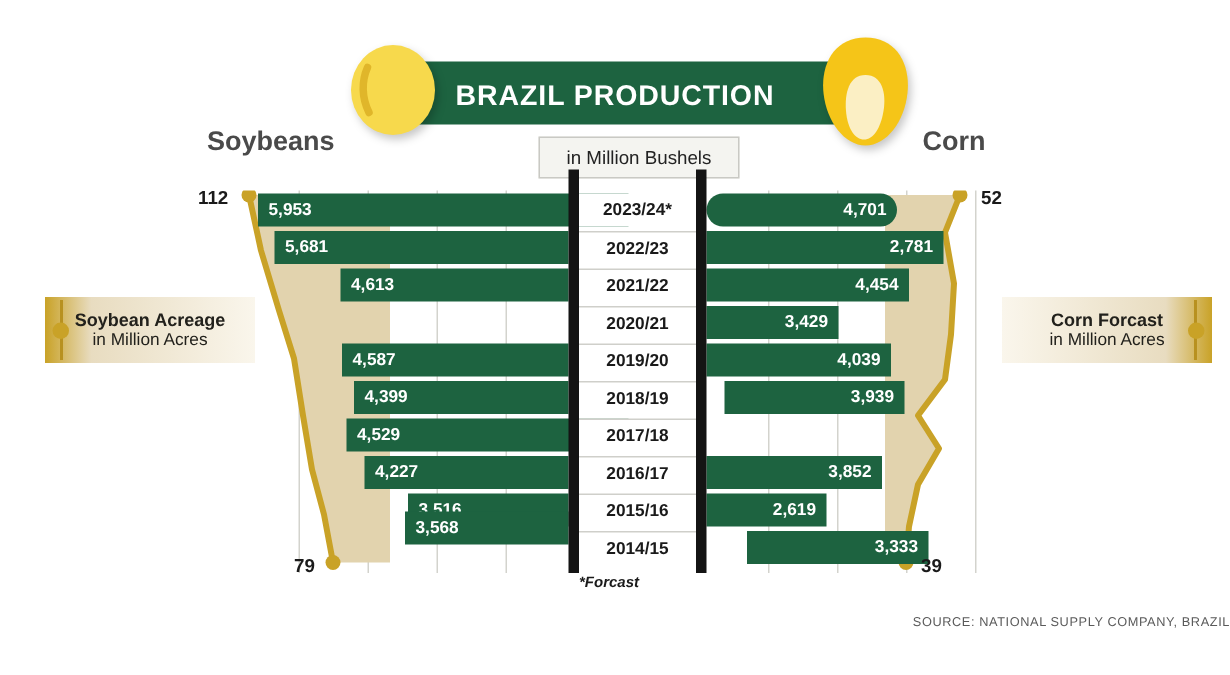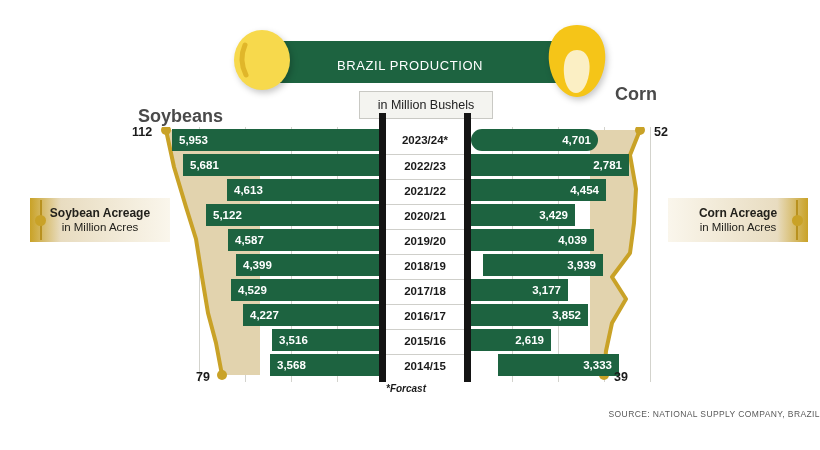--- a/index.html
+++ b/index.html
@@ -12,35 +12,35 @@
   #stage{position:relative;width:820px;height:450px;}
 
   
   .banner{
     position:absolute;left:255px;top:41px;width:310px;height:42px;
     background:#1d6340;z-index:3;
   }
   .banner-title{
     position:absolute;left:0;top:0;width:310px;height:48px;
     display:flex;align-items:center;justify-content:center;
-    color:#ffffff;font-size:13px;font-weight:normal;letter-spacing:.6px;
+    color:#ffffff;font-size:19px;font-weight:bold;letter-spacing:.6px;
   }
   .soybean-ico{
     position:absolute;left:232px;top:29px;width:60px;height:62px;z-index:4;
     filter:drop-shadow(2px 3px 3px rgba(0,0,0,.22));
   }
   .corn-ico{
     position:absolute;left:546px;top:24px;width:62px;height:74px;z-index:4;
     filter:drop-shadow(2px 3px 3px rgba(0,0,0,.22));
   }
 
   .side-head{
     position:absolute;top:84px;font-size:18px;font-weight:bold;color:#4a4a4a;
   }
-  .side-head.left{left:138px;margin-top:22px;}
+  .side-head.left{left:138px;}
   .side-head.right{left:615px;}
 
   .units-box{
     position:absolute;left:359px;top:91px;width:132px;height:26px;
     background:#f4f4f0;border:1px solid #c9c9c4;z-index:5;
     display:flex;align-items:center;justify-content:center;
     font-size:12.5px;color:#222;
   }
 
   
@@ -162,62 +162,56 @@
 
     <div class="bar left" style="top:2px;  left:172px; width:247px;">
         <span class="val">5,953</span>
       </div>
     <div class="bar left" style="top:27px; left:183px; width:196px;">
         <span class="val">5,681</span>
       </div>
     <div class="bar left" style="top:52px; left:227px; width:152px;">
         <span class="val">4,613</span>
       </div>
-    <div class="bar left" style="top:77px; left:206px; width:173px;">
-        <span class="val">5,122</span>
-      </div>
     <div class="bar left" style="top:102px;left:228px; width:151px;">
         <span class="val">4,587</span>
       </div>
     <div class="bar left" style="top:127px;left:236px; width:143px;">
         <span class="val">4,399</span>
       </div>
     <div class="bar left" style="top:152px;left:231px; width:148px;padding-left:40px;">
         <span class="val">4,529</span>
       </div>
     <div class="bar left" style="top:177px;left:243px; width:136px;">
         <span class="val">4,227</span>
       </div>
     <div class="bar left" style="top:202px;left:272px; width:107px;">
         <span class="val">3,516</span>
       </div>
-    <div class="bar left" style="top:227px;left:270px; width:109px;">
+    <div class="bar left" style="top:214px;left:270px; width:109px;">
         <span class="val">3,568</span>
       </div>
 
     <div class="bar right" style="top:2px;  left:471px; width:127px;border-radius:11px;">
         <span class="val">4,701</span>
       </div>
     <div class="bar right" style="top:27px; left:471px; width:158px;">
         <span class="val">2,781</span>
       </div>
     <div class="bar right" style="top:52px; left:471px; width:135px;">
         <span class="val">4,454</span>
       </div>
-    <div class="bar right" style="top:77px; left:471px; width:104px;text-align:center;">
+    <div class="bar right" style="top:77px; left:471px; width:88px;text-align:center;">
         <span class="val">3,429</span>
       </div>
     <div class="bar right" style="top:102px;left:471px; width:123px;">
         <span class="val">4,039</span>
       </div>
     <div class="bar right" style="top:127px;left:471px; width:120px;margin-left:12px;">
         <span class="val">3,939</span>
-      </div>
-    <div class="bar right" style="top:152px;left:471px; width:97px;">
-        <span class="val">3,177</span>
       </div>
     <div class="bar right" style="top:177px;left:471px; width:117px;">
         <span class="val">3,852</span>
       </div>
     <div class="bar right" style="top:202px;left:471px; width:80px;">
         <span class="val">2,619</span>
       </div>
     <div class="bar right" style="top:227px;left:498px; width:121px;">
         <span class="val">3,333</span>
       </div>
@@ -246,18 +240,18 @@
 
   <div class="callout left">
     <div class="stem"></div>
     <div class="knob"></div>
     <div class="l1">Soybean Acreage</div>
     <div class="l2">in Million Acres</div>
   </div>
   <div class="callout right">
     <div class="stem"></div>
     <div class="knob"></div>
-    <div class="l1">Corn Acreage</div>
+    <div class="l1">Corn Forcast</div>
     <div class="l2">in Million Acres</div>
   </div>
 
   <div class="source">SOURCE: NATIONAL SUPPLY COMPANY, BRAZIL</div>
 </div>
 
 </body></html>

